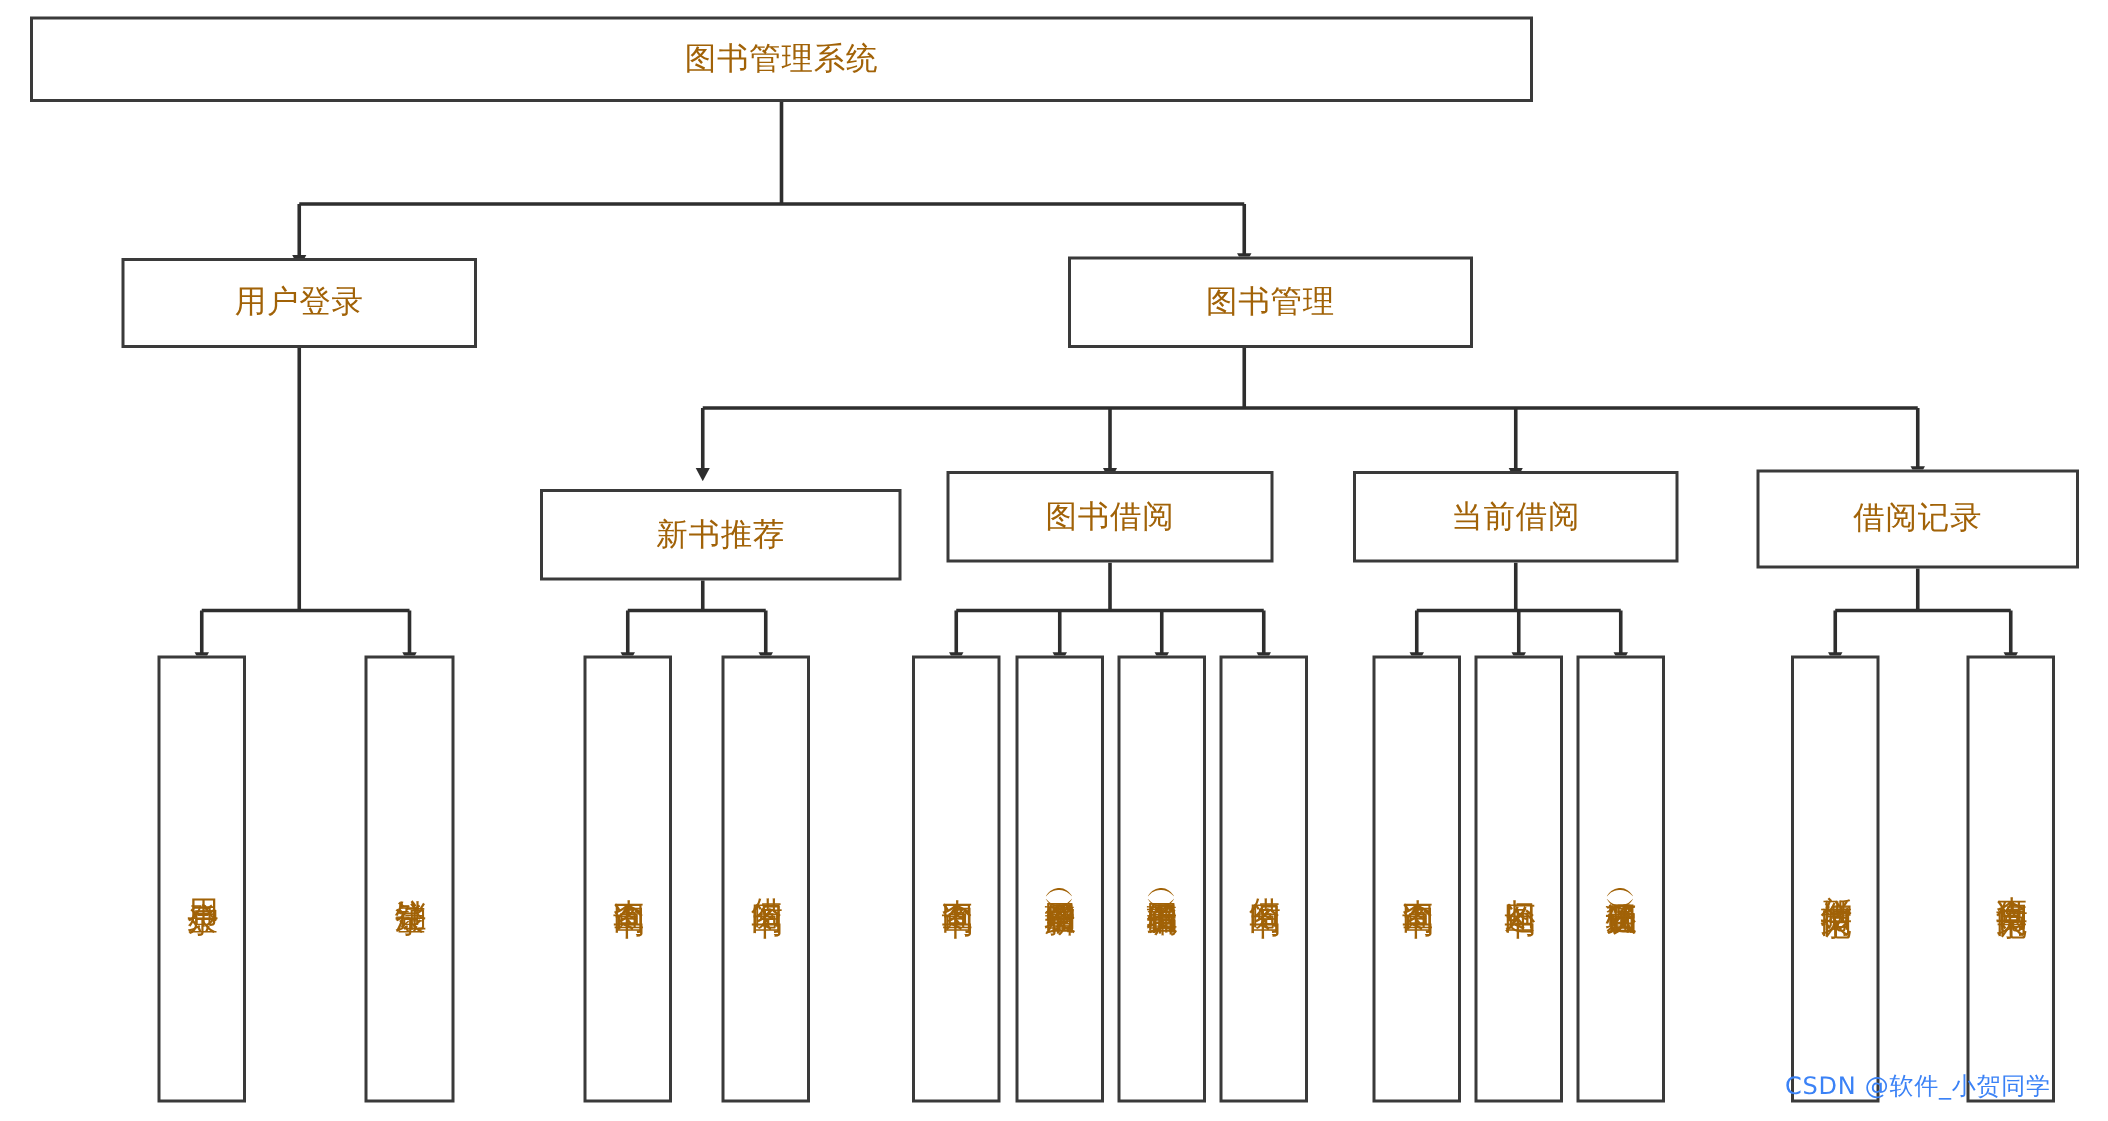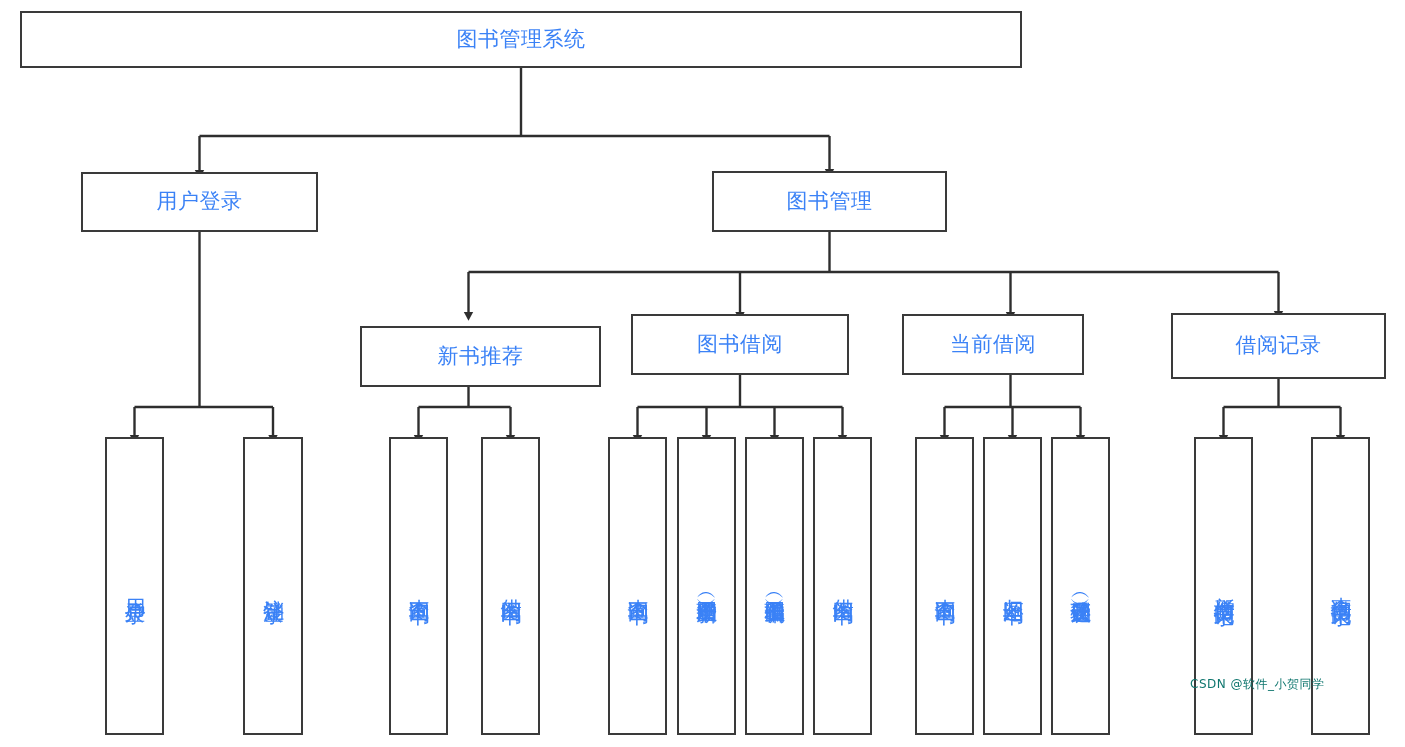--- a/index.html
+++ b/index.html
@@ -24,21 +24,21 @@
     pointer-events: none;
   }
   .node {
     position: absolute;
     box-sizing: border-box;
     border: 2.5px solid #3a3a3a;
     background: #ffffff;
     display: flex;
     align-items: center;
     justify-content: center;
-    color: #3b82f6;
+    color: #a16207;
   }
   .node.h .label {
     font-size: 21px;
     line-height: 1.1;
     white-space: nowrap;
     letter-spacing: 0.5px;
   }
   .node.v {
     align-items: center;
     justify-content: center;
@@ -54,23 +54,23 @@
     text-align: center;
   }
   .node.v.tight .label {
     letter-spacing: 0px;
     line-height: 1.2;
     font-size: 20.5px;
   }
   #watermark {
     position: absolute;
     left: 1190px;
-    top: 676px;
-    font-size: 12px;
-    color: #0f766e;
+    top: 714px;
+    font-size: 16px;
+    color: #3b82f6;
     white-space: nowrap;
     letter-spacing: 0.5px;
   }
 </style>
 </head>
 <body>
 
 <div id="canvas">
 
   <svg id="edges" viewBox="0 0 1405 747" xmlns="http://www.w3.org/2000/svg">
@@ -116,30 +116,30 @@
       </g>
   </svg>
 
   <div id="nodes">
       <div class="node h" style="left: 20px; top: 11px; width: 1002px; height: 57px;">
         <span class="label">图书管理系统</span>
       </div>
       <div class="node h" style="left: 81px; top: 172px; width: 237px; height: 60px;">
         <span class="label">用户登录</span>
       </div>
-      <div class="node h" style="left: 712px; top: 171px; width: 235px; height: 61px;">
+      <div class="node h" style="left: 712px; top: 171px; width: 270px; height: 61px;">
         <span class="label">图书管理</span>
       </div>
       <div class="node h" style="left: 360px; top: 326px; width: 241px; height: 61px;">
         <span class="label">新书推荐</span>
       </div>
       <div class="node h" style="left: 631px; top: 314px; width: 218px; height: 61px; text-align: center;">
         <span class="label">图书借阅</span>
       </div>
-      <div class="node h" style="left: 902px; top: 314px; width: 182px; height: 61px;">
+      <div class="node h" style="left: 902px; top: 314px; width: 217px; height: 61px;">
         <span class="label">当前借阅</span>
       </div>
       <div class="node h" style="left: 1171px; top: 313px; width: 215px; height: 66px;">
         <span class="label">借阅记录</span>
       </div>
       <div class="node v" style="left: 105px; top: 437px; width: 59px; height: 298px;">
         <span class="label">用户登录</span>
       </div>
       <div class="node v" style="left: 243px; top: 437px; width: 60px; height: 298px;">
         <span class="label">注销登录</span>

